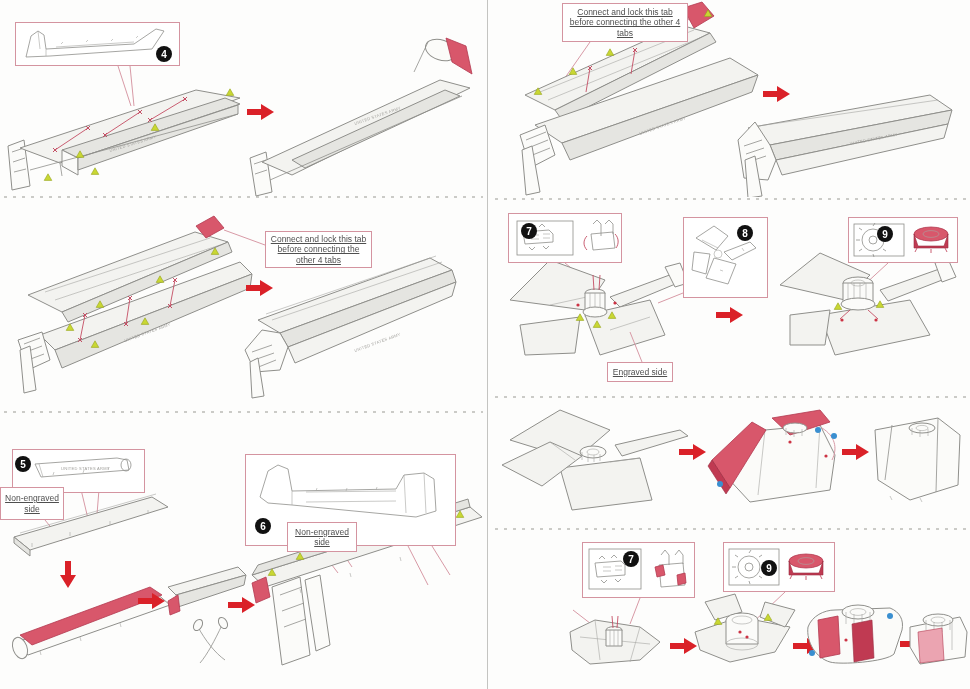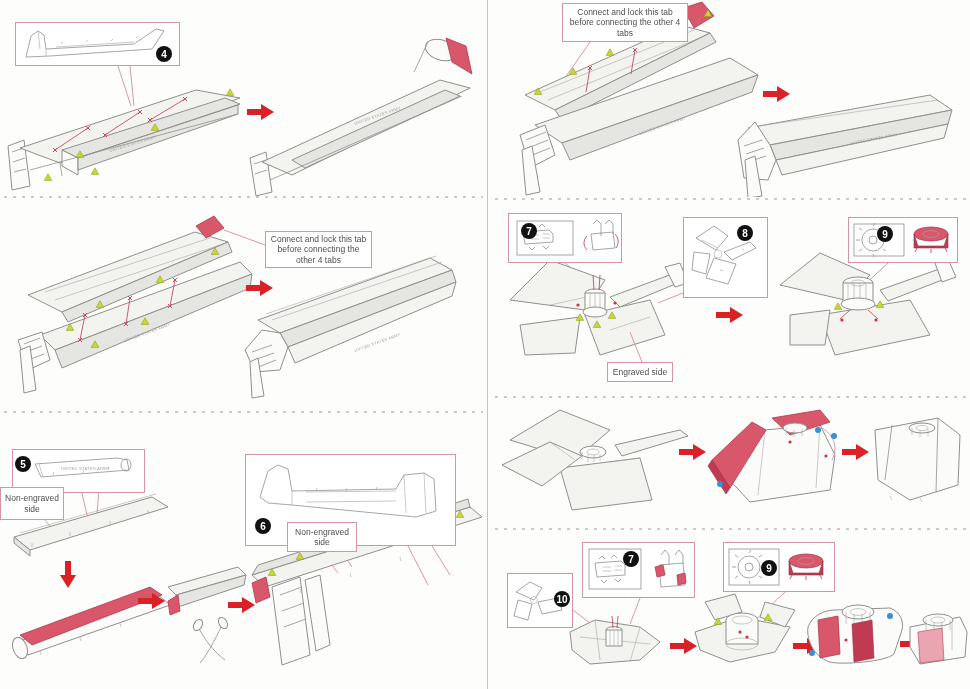--- a/index.html
+++ b/index.html
@@ -5,21 +5,21 @@
   html,body{margin:0;padding:0;background:#e8e8e8;}
   #sheet{position:relative;width:970px;height:689px;background:#fdfdfc;overflow:hidden;
          font-family:"Liberation Sans",sans-serif;}
   .vdiv{position:absolute;width:1px;background:#c4c4c1;}
   .dash{position:absolute;height:2px;
         background:repeating-linear-gradient(90deg,#cbcbc7 0 3px,transparent 3px 9px);}
   .rowsvg{position:absolute;}
   .pbox{position:absolute;background:#ffffff;border:1.5px solid #d494a0;box-sizing:border-box;}
   .callout{position:absolute;background:#fff;border:1.5px solid #d494a0;box-sizing:border-box;
            font-size:8.5px;line-height:1.22;color:#4f4f4f;text-align:center;
-           display:flex;align-items:center;justify-content:center;padding:2px 3px;}
+           display:flex;align-items:center;justify-content:center;padding:2px 3px;text-decoration:underline;}
   .badge{position:absolute;width:16px;height:16px;border-radius:50%;background:#111;
          color:#fff;font-size:10px;font-weight:bold;display:flex;align-items:center;
          justify-content:center;z-index:5;}
   
   .p  {fill:#f3f3f0;stroke:#8f8f8b;stroke-width:1;stroke-linejoin:round;}
   .pd {fill:#e5e5e1;stroke:#8f8f8b;stroke-width:1;stroke-linejoin:round;}
   .pl {fill:#fbfbf9;stroke:#8f8f8b;stroke-width:1;stroke-linejoin:round;}
   .ln {fill:none;stroke:#8f8f8b;stroke-width:0.8;}
   .lnt{fill:none;stroke:#a6a6a2;stroke-width:0.6;}
   .rln{fill:none;stroke:#c44d63;stroke-width:0.9;}
@@ -396,29 +396,20 @@
     <use href="#arr" transform="translate(410,104)"></use>
     <g>
       <polygon class="pl" points="420,95 470,85 477,100 475,125 430,132 420,115"></polygon>
       <ellipse class="pl" cx="448" cy="88" rx="15" ry="6"></ellipse>
       <path class="lnt" d="M436,88 L436,98 M444,90 L444,100 M452,90 L452,100 M460,88 L460,98"></path>
       <ellipse class="lnt" cx="448" cy="88" rx="7" ry="3" fill="none"></ellipse>
       <polygon class="rose2" points="428,100 452,96 454,128 430,131"></polygon>
       <path class="lnt" d="M462,90 L462,118"></path>
     </g>
   </svg>
-  <div class="pbox" style="left:507px;top:573px;width:66px;height:55px">
-    <svg width="62" height="51" viewBox="0 0 62 51">
-      <polygon class="ln" points="8,18 22,8 34,14 26,26" fill="none"></polygon>
-      <polygon class="ln" points="30,28 50,24 54,36 34,40" fill="none"></polygon>
-      <polygon class="ln" points="10,26 24,30 20,46 6,42" fill="none"></polygon>
-      <circle class="lnt" cx="26" cy="26" r="3.5" fill="none"></circle>
-    </svg>
-    <div class="badge" style="left:46px;top:17px">10</div>
-  </div>
   <div class="pbox" style="left:582px;top:542px;width:113px;height:56px">
     <svg width="109" height="52" viewBox="0 0 109 52">
       <rect class="ln" x="6" y="6" width="52" height="40" stroke="#d494a0" fill="none"></rect>
       <path class="ln" d="M12,20 L38,18 L42,22 L42,32 L14,34 Z M16,16 l3,-3 3,3 M28,15 l3,-3 3,3 M18,37 l3,3 3,-3 M32,36 l3,3 3,-3"></path>
       <path class="lnt" d="M20,24 h8 M20,28 h8 M32,23 h7 M32,27 h7"></path>
       <path class="ln" d="M78,12 l4,-5 4,5 0,10 M92,12 l4,-5 4,5 0,9 M76,22 L100,20 L102,42 L78,44 Z"></path>
       <polygon class="rose" points="72,24 80,22 82,32 74,34"></polygon>
       <polygon class="rose" points="94,32 102,30 103,40 95,42"></polygon>
     </svg>
     <div class="badge" style="left:40px;top:8px">7</div>

